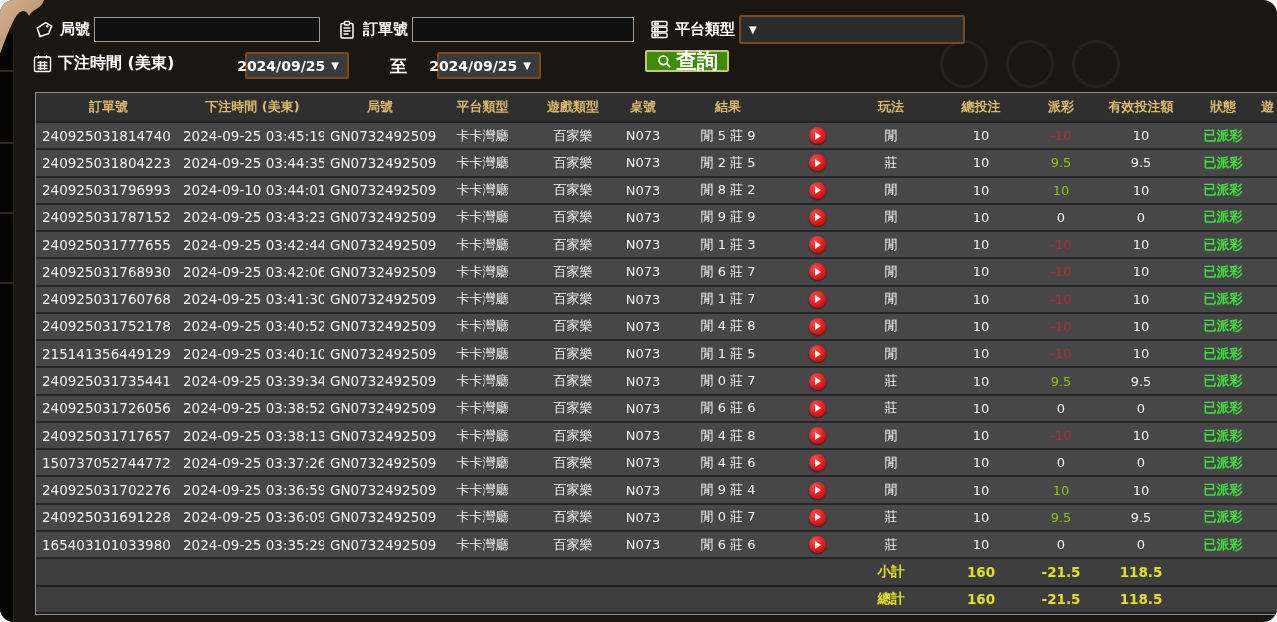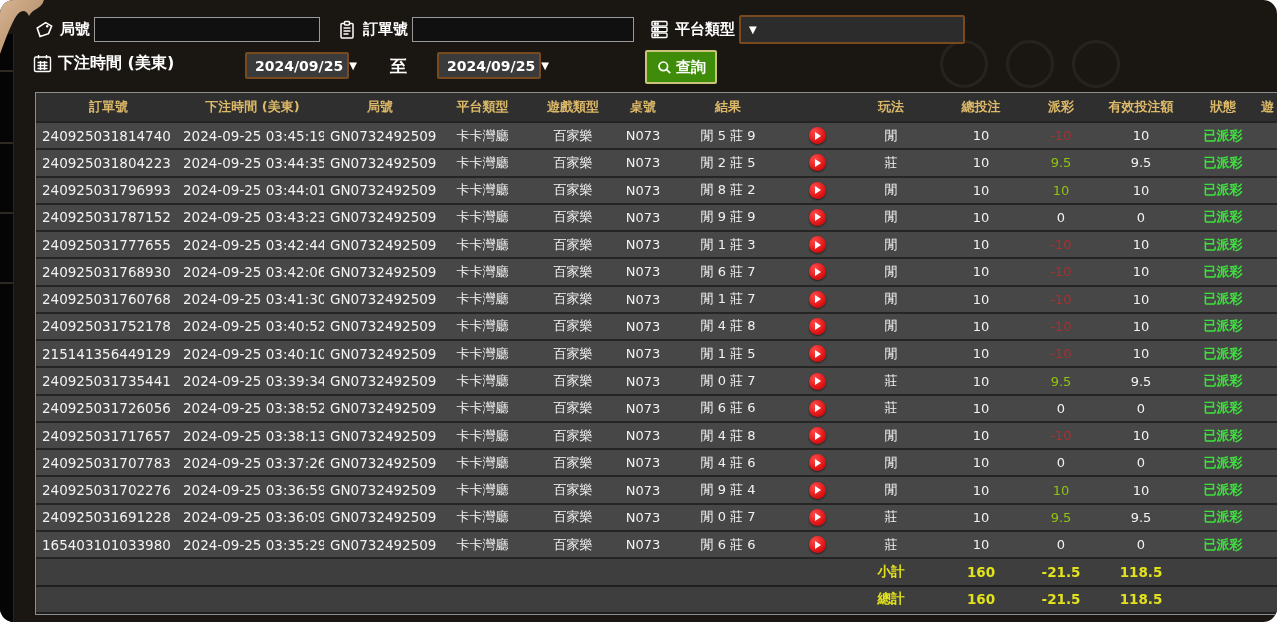--- a/index.html
+++ b/index.html
@@ -17,29 +17,29 @@
   .bg-deco{position:absolute;top:40px;left:940px;display:flex;gap:18px;opacity:.05;}
   .bg-deco .c{width:42px;height:42px;border:3px solid #fff;border-radius:50%;}
   
   .filters{position:absolute;left:0;top:0;width:100%;height:92px;}
   .fgroup{position:absolute;display:flex;align-items:center;}
   .flabel{font-weight:bold;font-size:15px;color:#ffffff;white-space:nowrap;margin:0 4px 0 5px;}
   .ficon{display:inline-flex;width:22px;height:22px;align-items:center;justify-content:center;}
   .ficon svg{display:block;}
   .txtinput{background:#101010;border:1px solid #9a9a9a;height:23px;color:#eee;
     font-family:inherit;font-size:13px;padding:0 6px;outline:none;}
-  .datebox{display:flex;align-items:center;justify-content:space-between;gap:6px;
+  .datebox{display:flex;align-items:center;justify-content:flex-end;gap:6px;
     background:#3b3b3b;border:2px solid #7a4a1f;border-radius:2px;
     height:23px;padding:0 8px;font-weight:bold;font-size:14px;color:#fff;cursor:pointer;}
   .caret{font-size:10px;color:#fff;}
   .selectbox{display:flex;align-items:center;background:#2c2c2c;border:2px solid #7a4a1f;border-radius:2px;
     height:25px;width:206px;padding:0 8px;font-size:14px;color:#fff;cursor:pointer;}
   .selectbox .sel-text{flex:1;}
   .btn-search{display:flex;align-items:center;gap:4px;background:#3f8c0a;border:2px solid #c9c47a;border-radius:2px;
-    height:34px;padding:0 9px;color:#fff;font-weight:bold;font-size:15px;font-family:inherit;cursor:pointer;}
+    height:22px;padding:0 9px;color:#fff;font-weight:bold;font-size:21px;font-family:inherit;cursor:pointer;}
   
   .table-wrap{position:absolute;left:35px;top:92px;width:1242px;height:521px;overflow:hidden;
     border:1px solid #8f8f8f;border-right:none;background:#474747;}
   table{border-collapse:collapse;table-layout:fixed;width:1303px;height:521px;}
   th,td{padding:0 2px;font-size:13px;white-space:nowrap;overflow:hidden;}
   thead tr{height:29px;background:#2f2f2f;}
   th{color:#dcb968;font-weight:bold;text-align:center;border-bottom:2px solid #232323;}
   tbody tr{background:#474747;border-bottom:2px solid #252525;}
   tbody td{text-align:center;color:#f2f2f2;}
   td.td-left{text-align:left;}
@@ -247,21 +247,21 @@
               </span></td>
             <td>莊</td>
             <td>10</td>
             <td class="tone-pos">9.5</td>
             <td>9.5</td>
             <td class="c-status">已派彩</td>
             <td></td>
           </tr>
           <tr>
             <td class="td-left c-order">240925031796993</td>
-            <td class="td-left c-time">2024-09-25 03:44:01</td>
+            <td class="td-left c-time">2024-09-10 03:44:01</td>
             <td class="td-left c-gameno">GN0732492509D</td>
             <td>卡卡灣廳</td>
             <td>百家樂</td>
             <td>N073</td>
             <td>閒 8 莊 2</td>
             <td><span class="play-btn">
                 <span class="tri"></span>
               </span></td>
             <td>閒</td>
             <td>10</td>
@@ -426,21 +426,21 @@
                 <span class="tri"></span>
               </span></td>
             <td>閒</td>
             <td>10</td>
             <td class="tone-neg">-10</td>
             <td>10</td>
             <td class="c-status">已派彩</td>
             <td></td>
           </tr>
           <tr>
-            <td class="td-left c-order">240925031707783</td>
+            <td class="td-left c-order">150737052744772</td>
             <td class="td-left c-time">2024-09-25 03:37:26</td>
             <td class="td-left c-gameno">GN07324925093</td>
             <td>卡卡灣廳</td>
             <td>百家樂</td>
             <td>N073</td>
             <td>閒 4 莊 6</td>
             <td><span class="play-btn">
                 <span class="tri"></span>
               </span></td>
             <td>閒</td>

